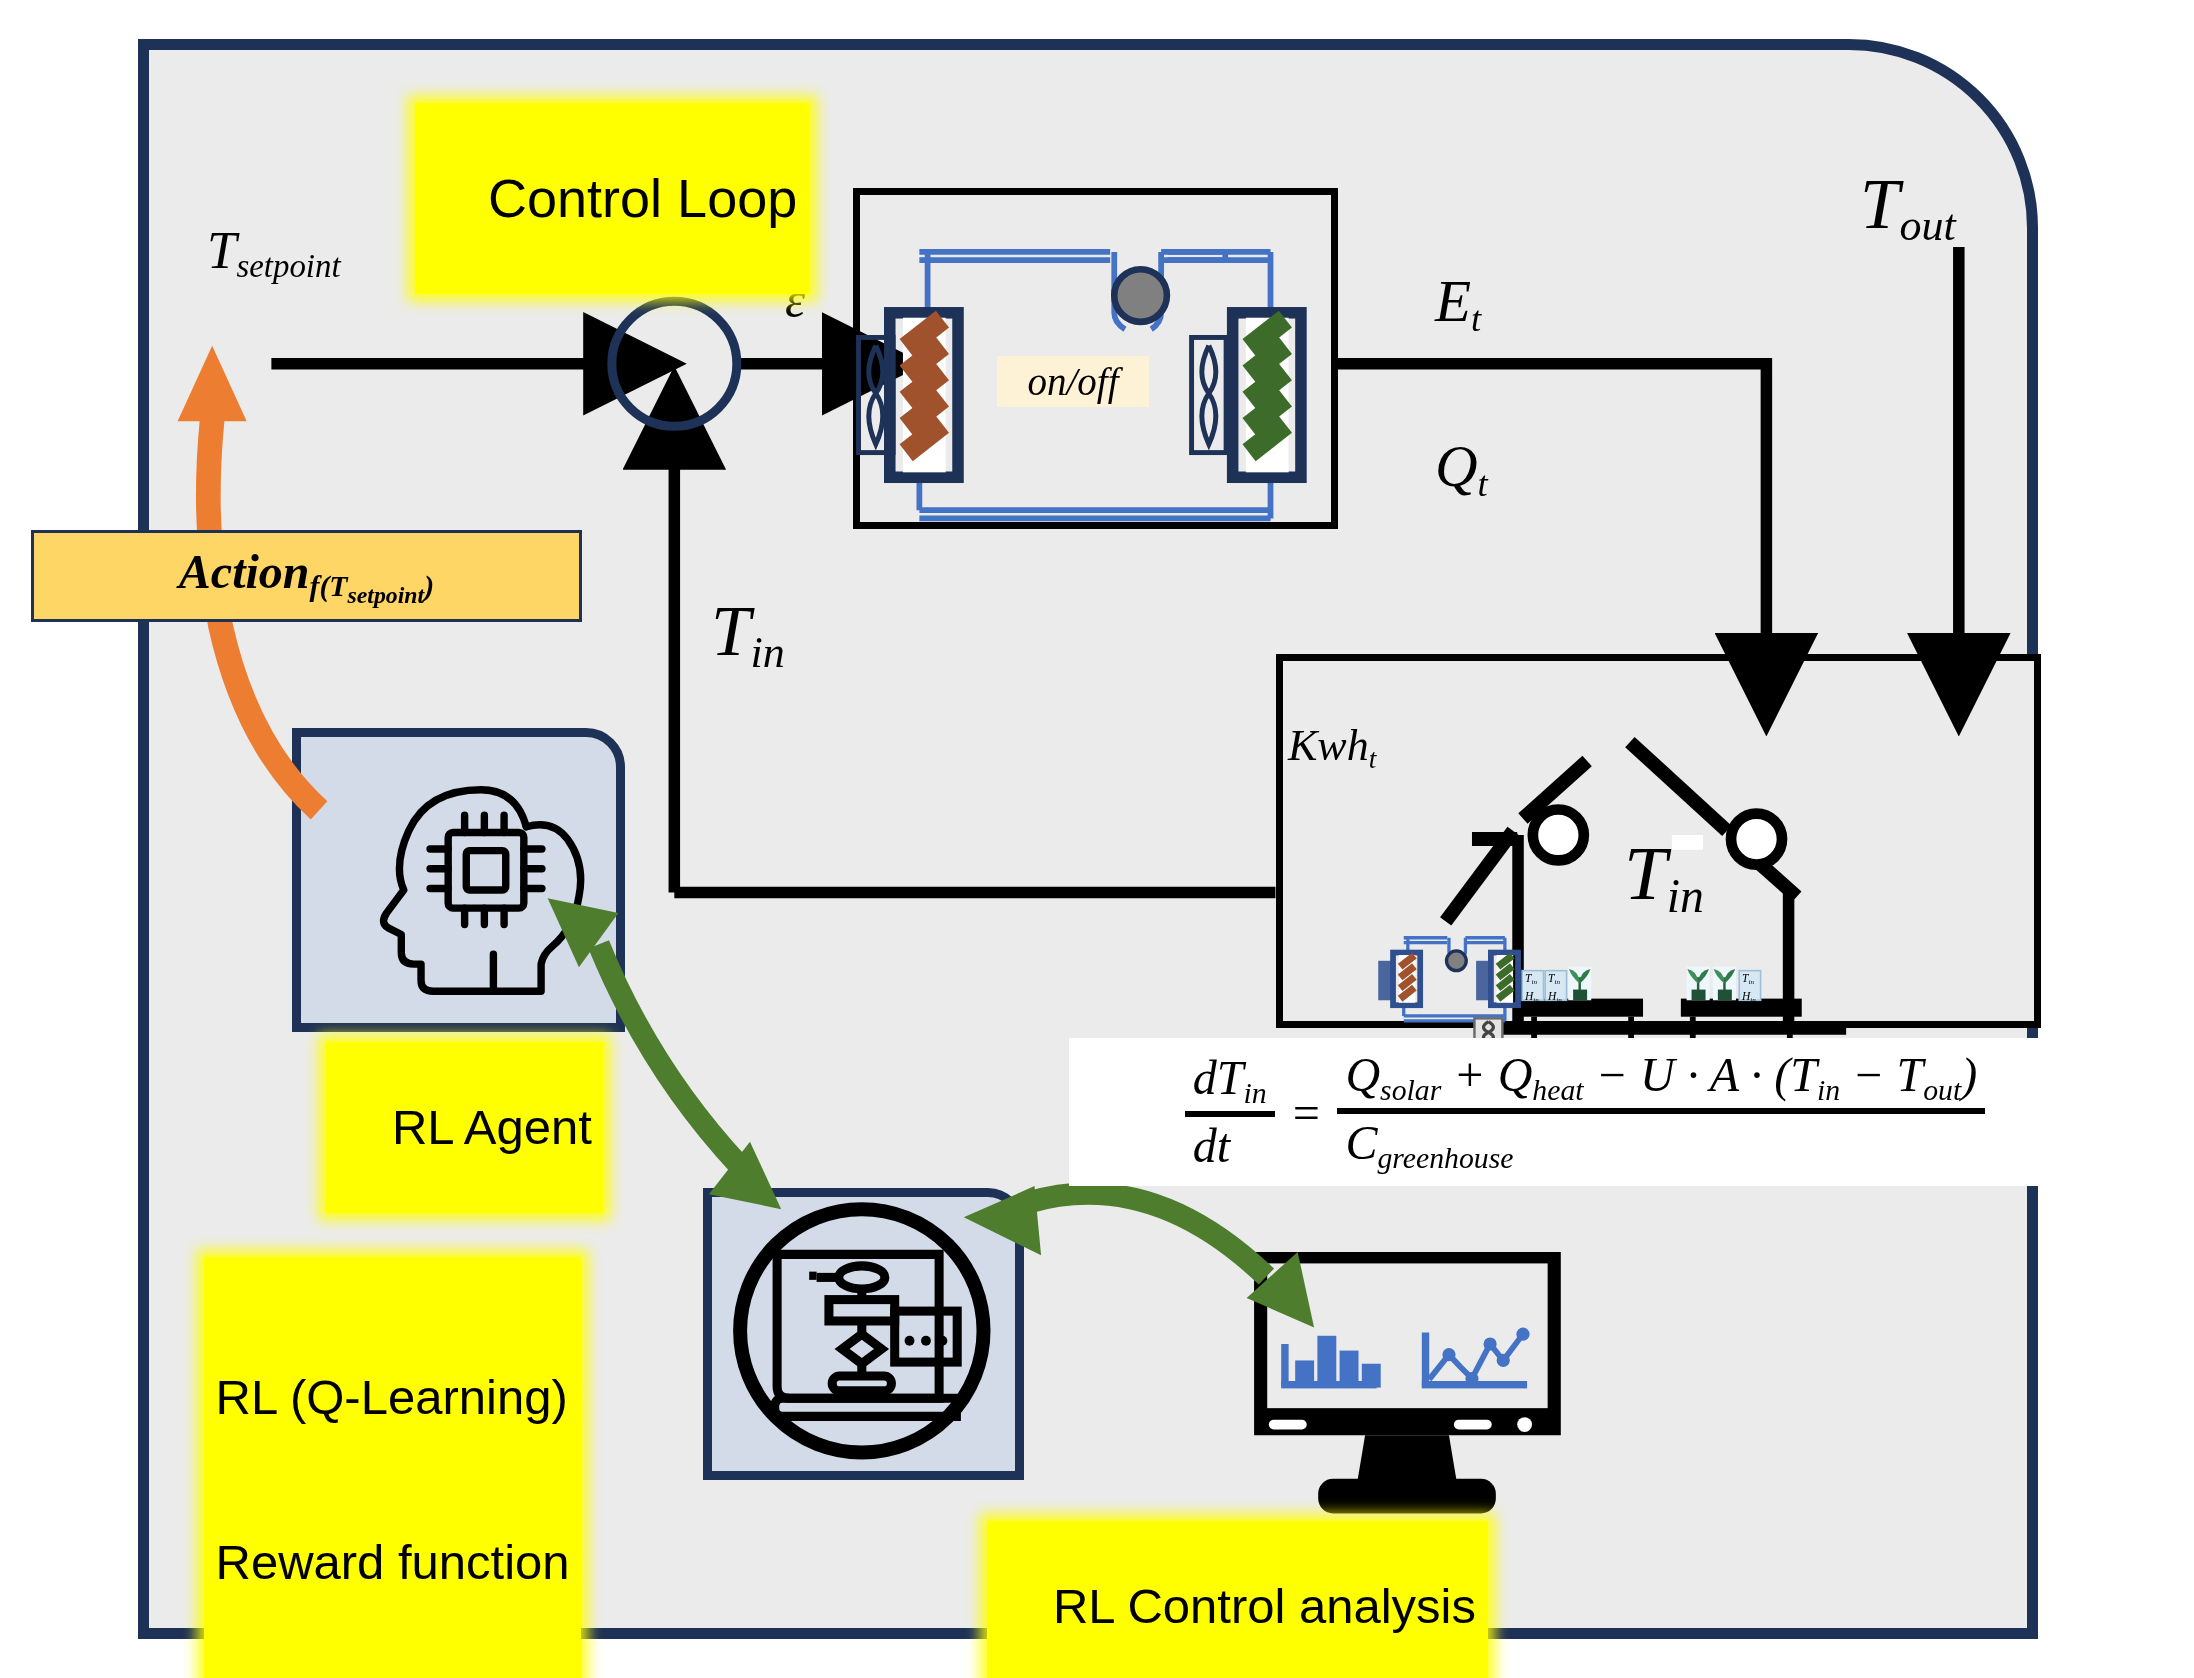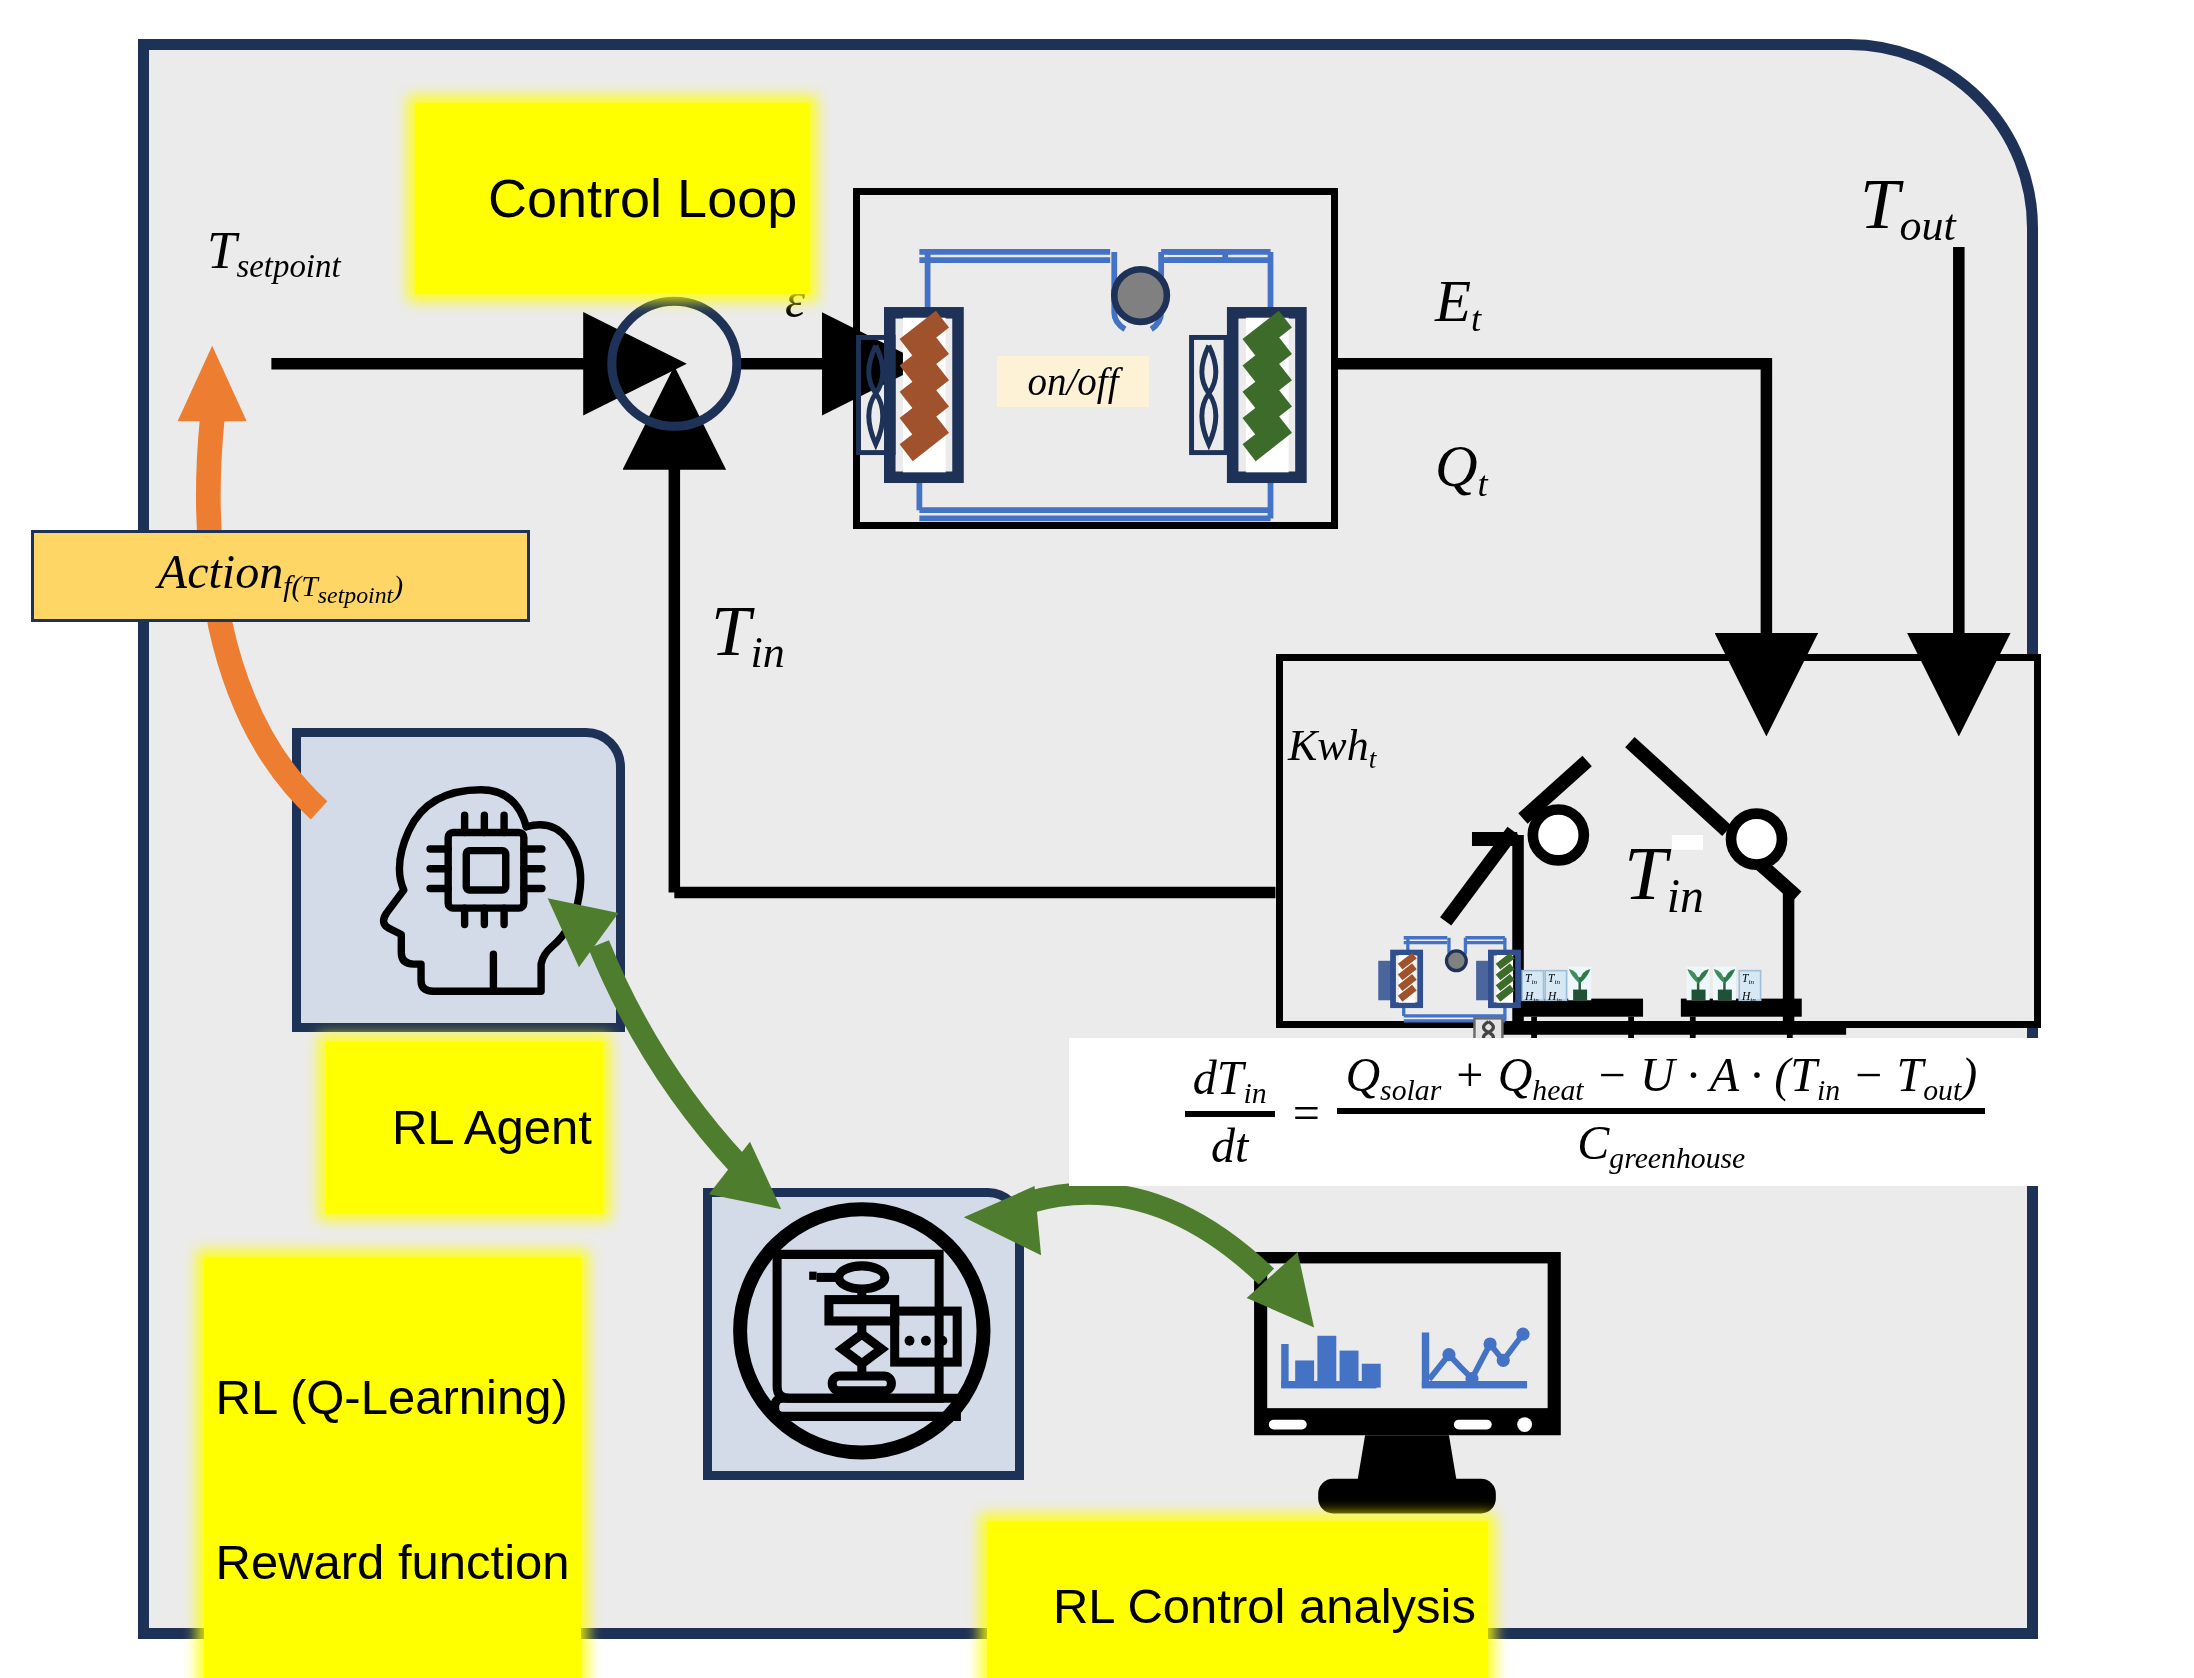--- a/index.html
+++ b/index.html
@@ -73,21 +73,21 @@
 
   .equationbox{
     position:absolute;
     background:#ffffff;
     display:flex;align-items:center;justify-content:center;
     z-index:46;
   }
 
   
   .eq{font-family:"Liberation Serif",serif;font-style:italic;color:#000;display:flex;align-items:center;gap:15px;}
-  .frac{display:inline-flex;flex-direction:column;align-items:center;line-height:1.0;}
+  .frac{display:inline-flex;flex-direction:column;line-height:1.0;}
   .frac .num{padding:0 8.2px 3.3px 8.2px;}
   .frac .bar{height:5.8px;background:#000;width:100%;}
   .frac .den{padding:5px 8.2px 0 8.2px;}
   .eq sub{font-size:.62em;vertical-align:-0.3em;font-style:italic;}
 
   svg.layer{position:absolute;left:0;top:0;width:2194px;height:1679px;pointer-events:none;}
   svg.lines{z-index:12;}
   svg.arrows{z-index:35;}
   svg.icons{z-index:26;}
 </style>
@@ -391,21 +391,21 @@
   </div>
 
   <div class="math" style="left:1288px;top:720px;font-size:44px;">
     <span>Kwh</span><sub>t</sub>
   </div>
 
   <div class="math" style="left:1624px;top:829px;font-size:77px;">
     <span>T</span><sub>in</sub>
   </div>
 
-  <div class="actionbox" style="left:31px;top:530px;width:499px;height:92px;">
+  <div class="actionbox" style="left:31px;top:530px;width:551px;height:92px;font-weight:bold;">
     <span class="math" style="position:static;font-size:48px;">
       <span>Action</span><sub><span>f(T</span><sub style="font-size:.8em;">setpoint</sub><span>)</span></sub>
     </span>
   </div>
 
   <div class="equationbox" style="left:1069px;top:1038px;width:1032px;height:148px;">
     <div class="eq" style="font-size:48px;">
       <span class="frac">
         <span class="num"><span>dT</span><sub>in</sub></span>
         <span class="bar"></span>

